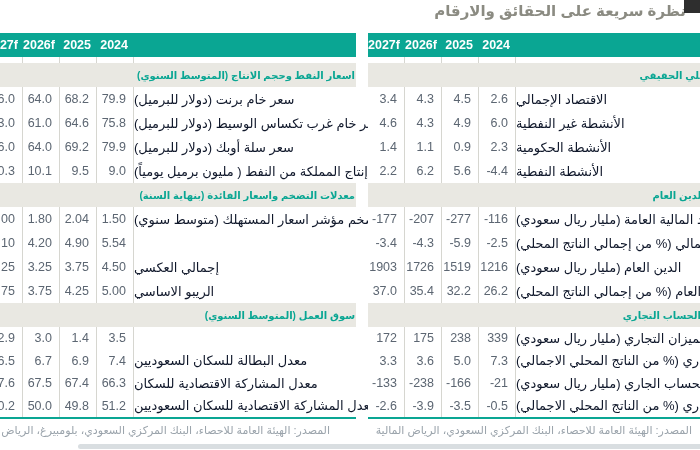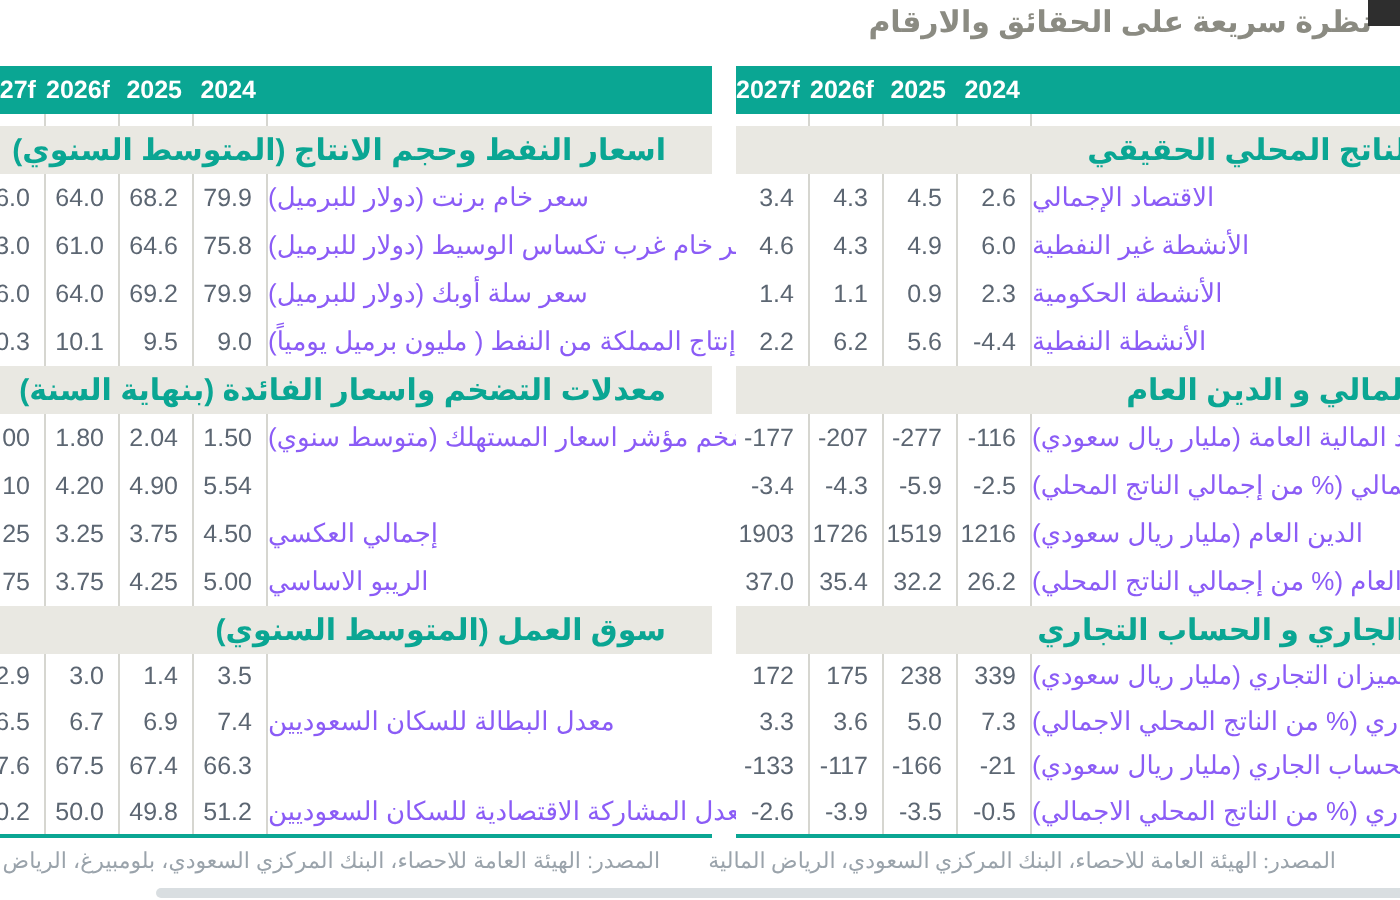--- a/index.html
+++ b/index.html
@@ -33,48 +33,48 @@
     color:#ffffff;font-weight:bold;font-size:12.5px;
     font-family:"Liberation Sans","DejaVu Sans",sans-serif;
   }
   .gap-row{height:6px;display:flex;}
   .gap-cell{width:37px;flex:0 0 37px;border-right:1px solid #d6d6d0;box-sizing:border-box;}
   .section-band{
     height:24px;background:#e9e8e2;
     display:flex;align-items:center;justify-content:flex-end;
   }
   .section-title{
-    direction:rtl;padding-left:0;padding-right:23px;white-space:nowrap;
-    color:#0aa693;font-weight:bold;font-size:15px;margin-left:43px;
+    direction:rtl;padding-left:0;padding-right:1px;white-space:nowrap;
+    color:#0aa693;font-weight:bold;font-size:10px;margin-left:43px;
   }
   .data-row{
     display:flex;align-items:center;height:24px;background:#ffffff;
   }
   .sec-2 .data-row{height:24px;}
   .sec-3 .data-row{height:22.5px;}
   .value-cell{
     width:37px;flex:0 0 37px;height:100%;
     display:flex;align-items:center;justify-content:flex-end;
     padding-right:7px;box-sizing:border-box;
     border-right:1px solid #d6d6d0;
     color:#5c6672;font-size:12.5px;white-space:nowrap;
   }
   .row-label{
     flex:1 1 auto;height:100%;
     display:flex;align-items:center;justify-content:flex-end;
     direction:rtl;padding-right:8px;box-sizing:border-box;
-    color:#8b5cf6;font-size:13px;white-space:nowrap;overflow:visible;
+    color:#0f172a;font-size:13px;white-space:nowrap;overflow:visible;
   }
   .table-bottom-rule{height:2px;background:#0aa693;margin-top:0;}
   .table-footer{
     position:absolute;white-space:nowrap;direction:rtl;
     font-size:11px;color:#9aa3ab;top:391px;
   }
   .fact-table.left .table-footer{right:26px;}
-  .fact-table.right .table-footer{right:120px;font-family:Liberation Serif, serif;}
+  .fact-table.right .table-footer{right:96px;}
   .h-scrollbar{
     position:absolute;left:78px;right:0;top:444px;height:5px;
     background:#d9dee1;border-radius:3px 0 0 3px;
   }
 </style>
 </head>
 <body>
 
 <div class="corner-chrome"></div>
 
@@ -174,20 +174,21 @@
         <div class="value-cell">6.7</div>
         <div class="value-cell">6.9</div>
         <div class="value-cell">7.4</div>
         <div class="row-label">معدل البطالة للسكان السعوديين</div>
       </div>
       <div class="data-row">
         <div class="value-cell">67.6</div>
         <div class="value-cell">67.5</div>
         <div class="value-cell">67.4</div>
         <div class="value-cell">66.3</div>
+        <div class="row-label">معدل المشاركة الاقتصادية للسكان</div>
       </div>
       <div class="data-row">
         <div class="value-cell">50.2</div>
         <div class="value-cell">50.0</div>
         <div class="value-cell">49.8</div>
         <div class="value-cell">51.2</div>
         <div class="row-label">معدل المشاركة الاقتصادية للسكان السعوديين</div>
       </div>
     </div>
     <div class="table-bottom-rule"></div>
@@ -286,21 +287,21 @@
       </div>
       <div class="data-row">
         <div class="value-cell">3.3</div>
         <div class="value-cell">3.6</div>
         <div class="value-cell">5.0</div>
         <div class="value-cell">7.3</div>
         <div class="row-label">الميزان التجاري (% من الناتج المحلي الاجمالي)</div>
       </div>
       <div class="data-row">
         <div class="value-cell">-133</div>
-        <div class="value-cell">-117</div>
+        <div class="value-cell">-238</div>
         <div class="value-cell">-166</div>
         <div class="value-cell">-21</div>
         <div class="row-label">الحساب الجاري (مليار ريال سعودي)</div>
       </div>
       <div class="data-row">
         <div class="value-cell">-2.6</div>
         <div class="value-cell">-3.9</div>
         <div class="value-cell">-3.5</div>
         <div class="value-cell">-0.5</div>
         <div class="row-label">الحساب الجاري (% من الناتج المحلي الاجمالي)</div>

